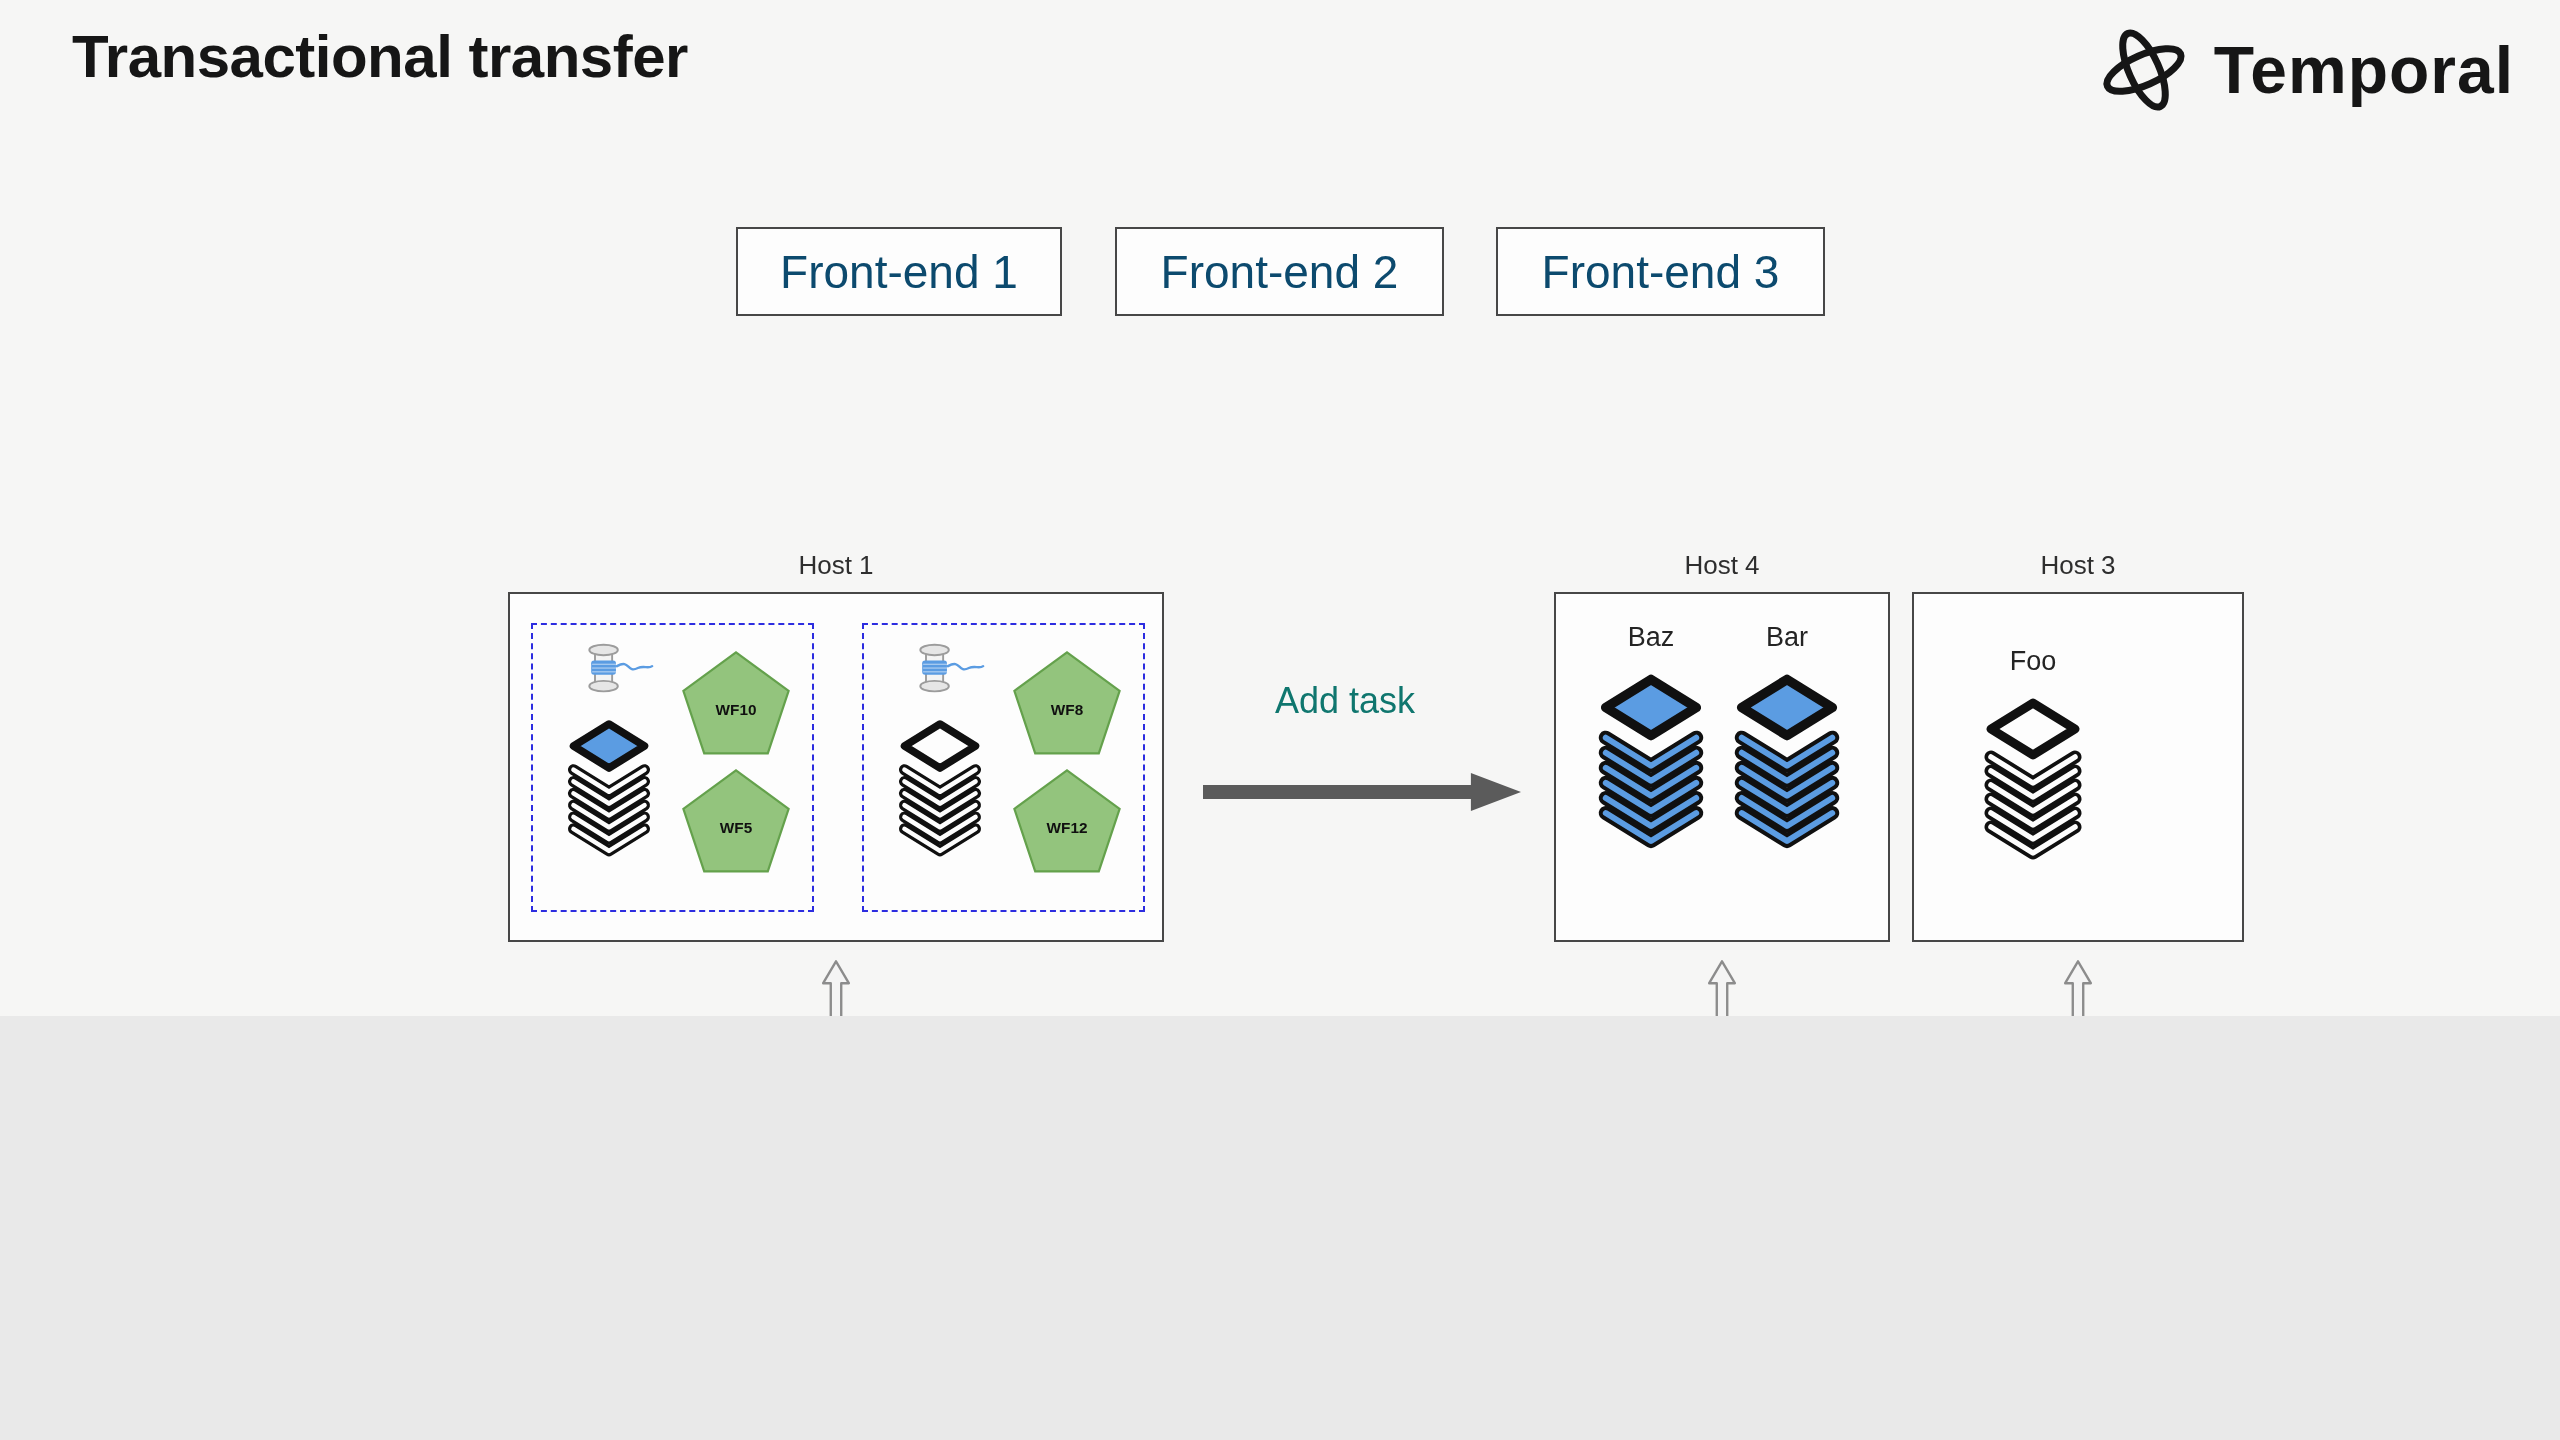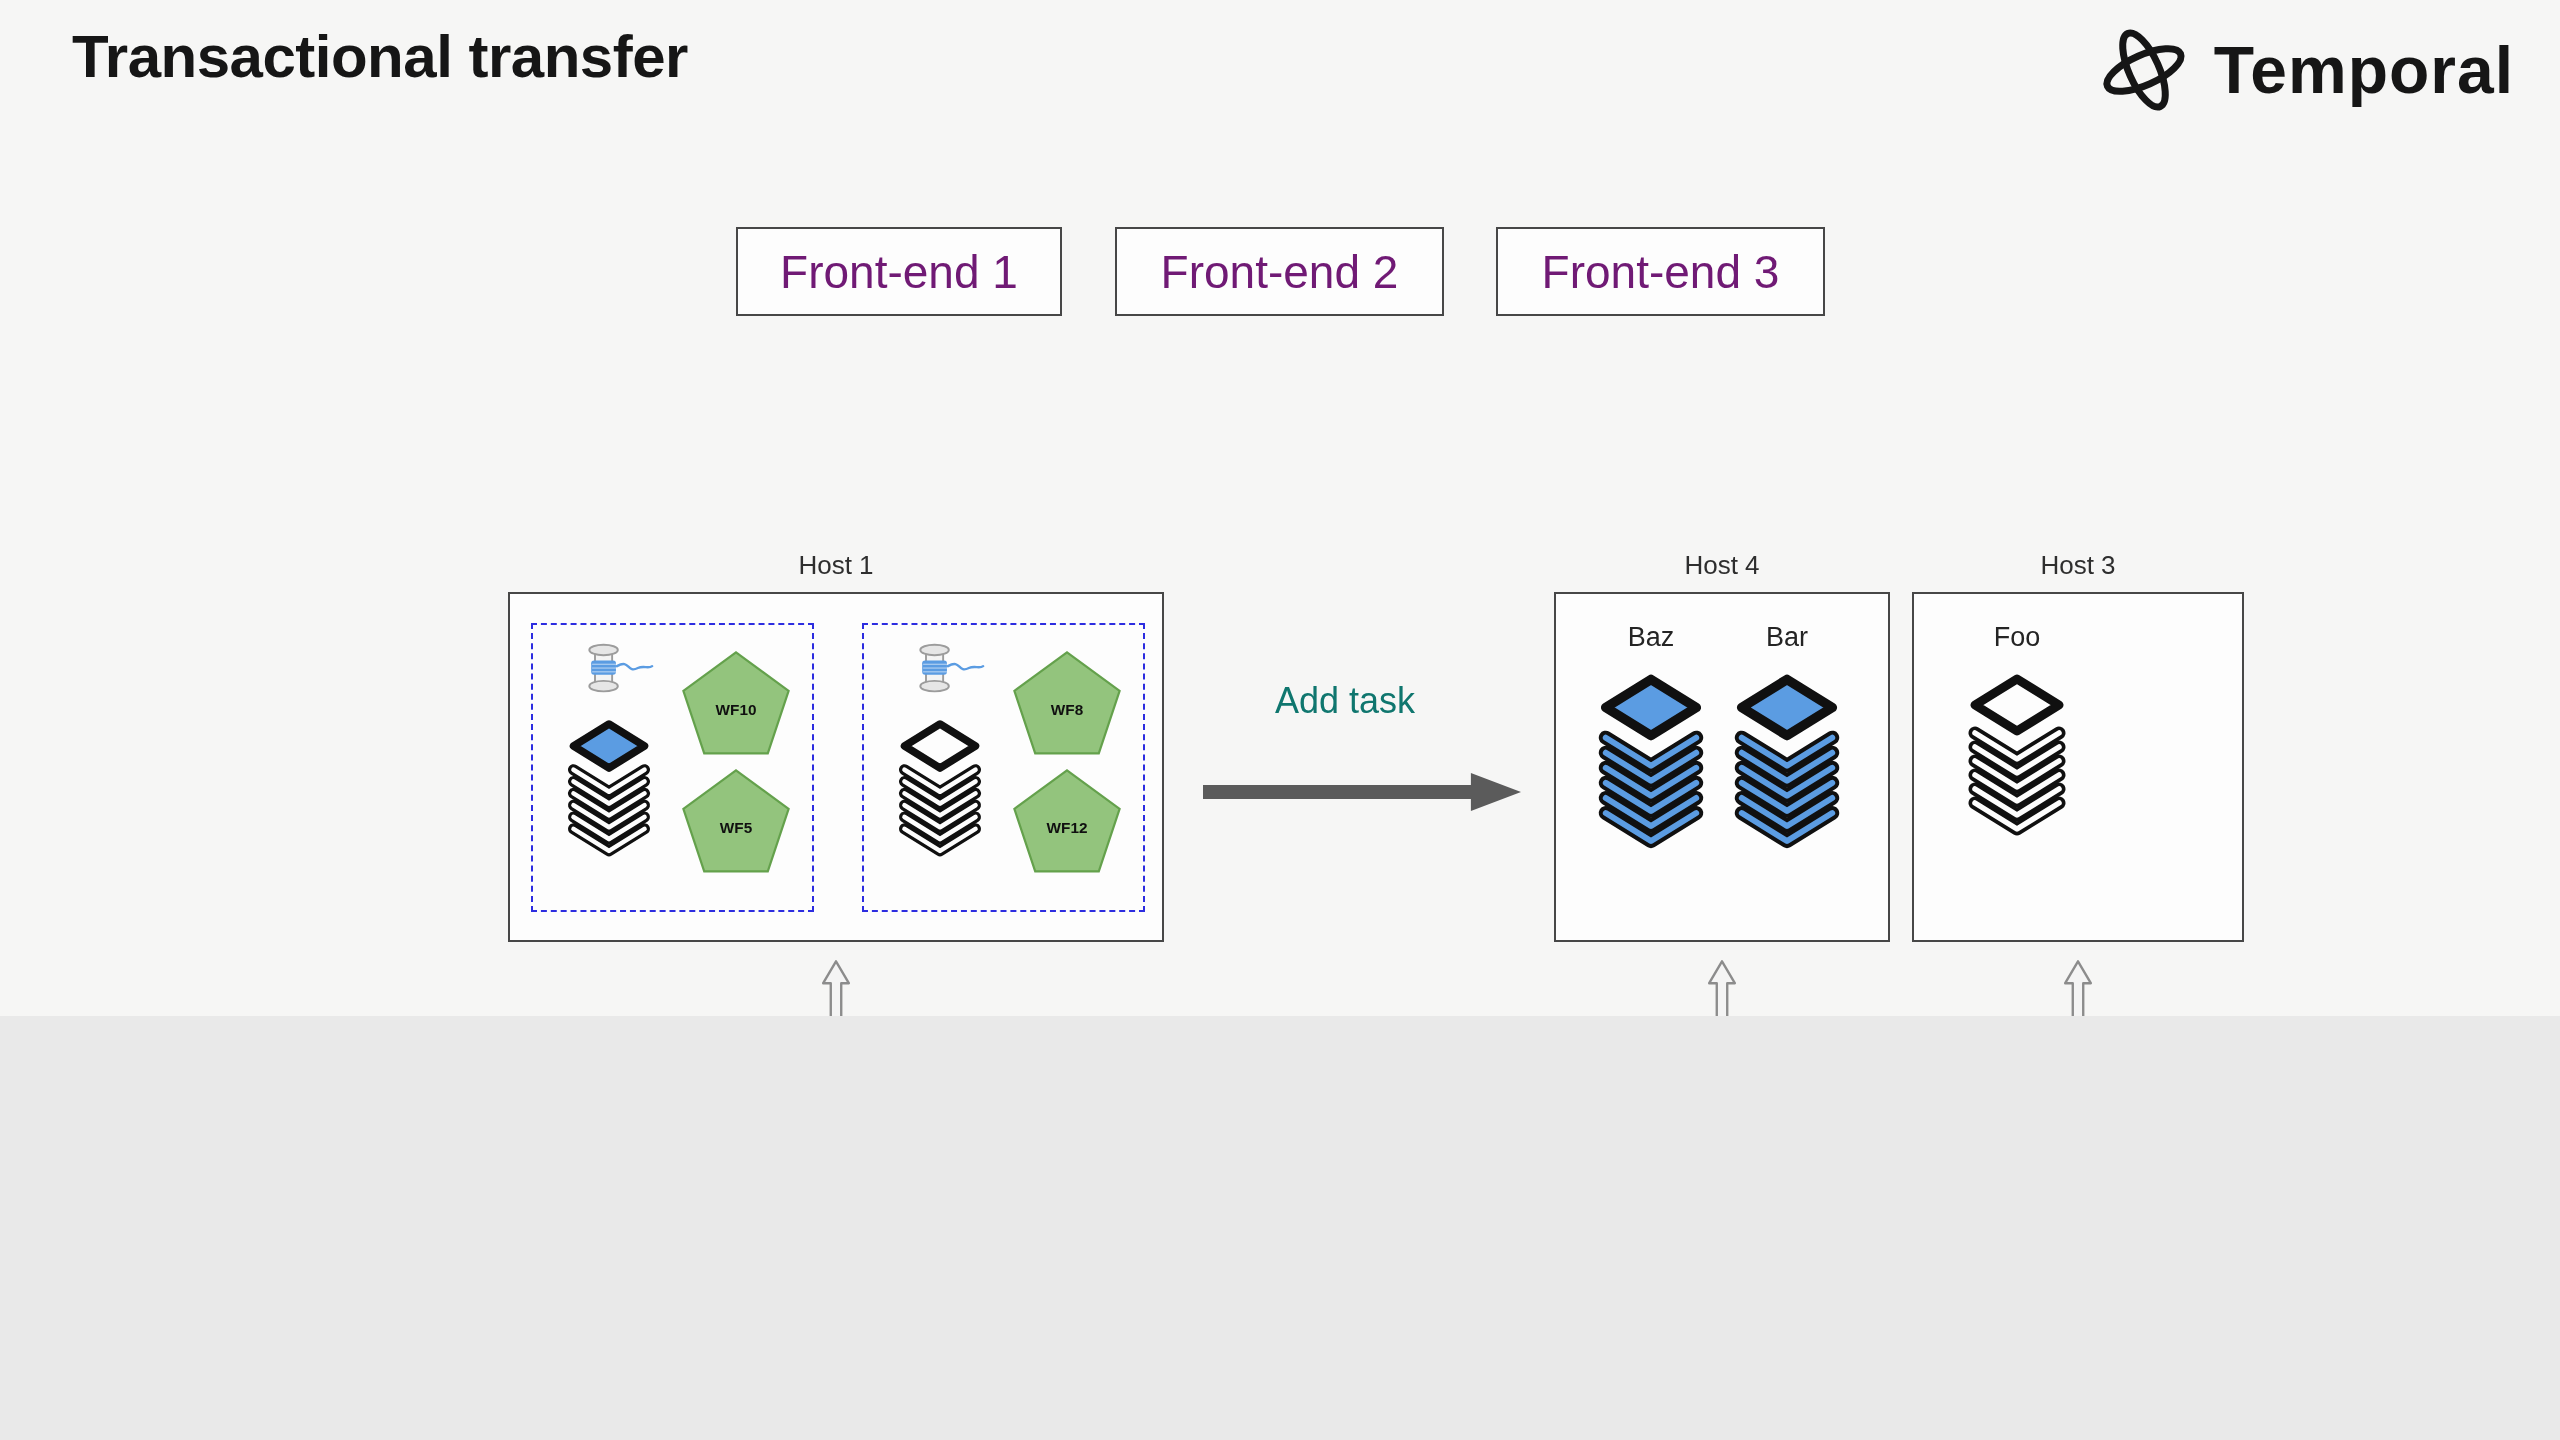--- a/index.html
+++ b/index.html
@@ -20,21 +20,21 @@
   .brand{position:absolute;top:18px;right:46px;display:flex;align-items:center;gap:20px;}
   .brand-icon{width:100px;height:104px;}
   .ring{fill:none;stroke:var(--ink,#161616);stroke-width:7;}
   .brand-name{font-size:66px;font-weight:700;letter-spacing:1px;color:var(--ink,#161616);}
 
   
   .fe-box{
     position:absolute;top:227px;height:89px;
     background:#fdfdfd;border:2px solid var(--box-border,#474747);
     display:flex;align-items:center;justify-content:center;
-    font-size:46px;color:#701a75;box-sizing:border-box;
+    font-size:46px;color:#0c4a6e;box-sizing:border-box;
   }
   .fe1{left:736px;width:326px;}
   .fe2{left:1115px;width:329px;}
   .fe3{left:1496px;width:329px;}
 
   
   .host-label{position:absolute;top:550px;font-size:26px;color:#2e2e2e;text-align:center;}
   .hl1{left:508px;width:656px;}
   .hl4{left:1554px;width:336px;}
   .hl3{left:1912px;width:332px;}
@@ -60,21 +60,21 @@
   .slot .pent-top{position:absolute;left:146px;top:24px;width:114px;height:110px;}
   .slot .pent-bottom{position:absolute;left:146px;top:142px;width:114px;height:110px;}
 
   
   .queue-col{
     position:absolute;top:28px;width:150px;
     display:flex;flex-direction:column;align-items:center;gap:20px;
   }
   .qc1{left:20px;}
   .qc2{left:156px;}
-  .qc3{left:28px;}
+  .qc3{left:44px;margin-top:24px;}
   .queue-label{font-size:27px;color:#242424;}
   .queue-col .stack-lg{width:112px;height:181px;}
   .queue-col .stack-md{width:104px;height:168px;}
 
   
   .ch-out{fill:none;stroke:#101010;stroke-width:13;stroke-linecap:round;stroke-linejoin:round;}
   .ch-w{fill:none;stroke:#fdfdfd;stroke-width:5.5;stroke-linecap:round;stroke-linejoin:round;}
   .ch-b{fill:none;stroke:var(--accent-blue,#5b9ce2);stroke-width:5.5;stroke-linecap:round;stroke-linejoin:round;}
   .diamond{stroke:#101010;stroke-width:9;stroke-linejoin:round;}
   .dW{fill:#fdfdfd;}

